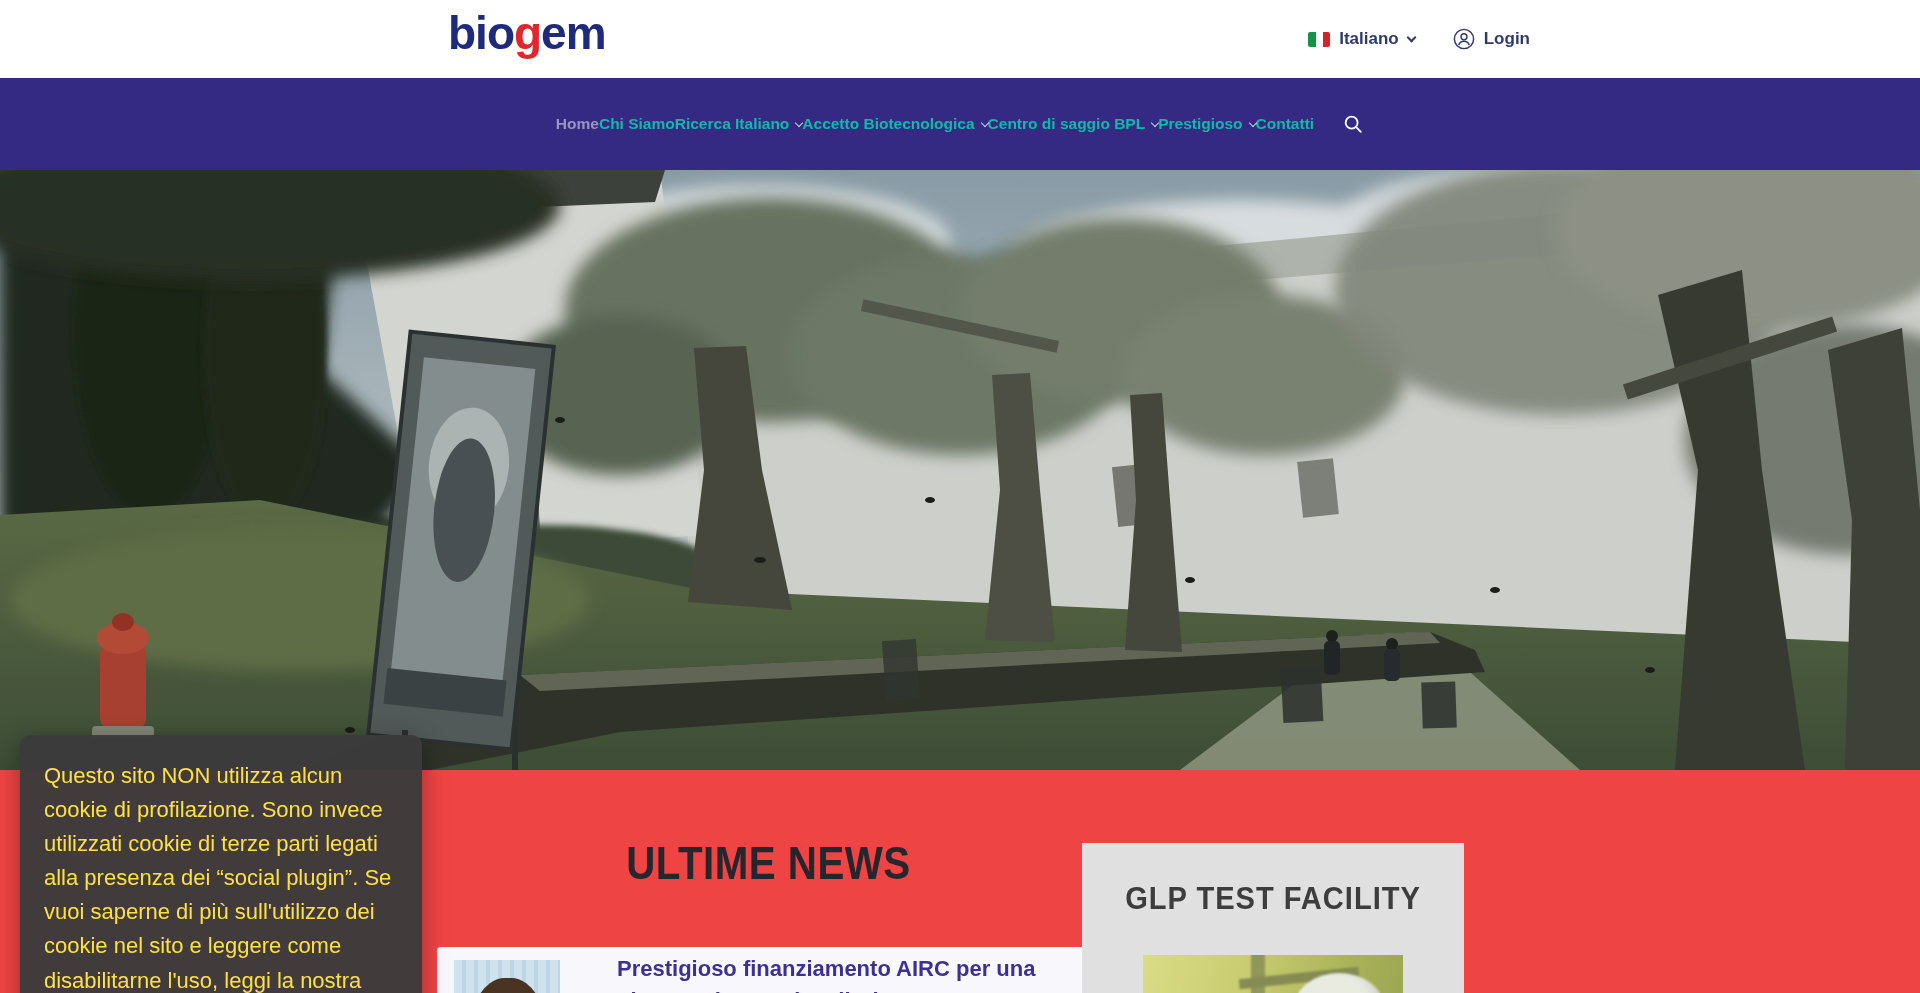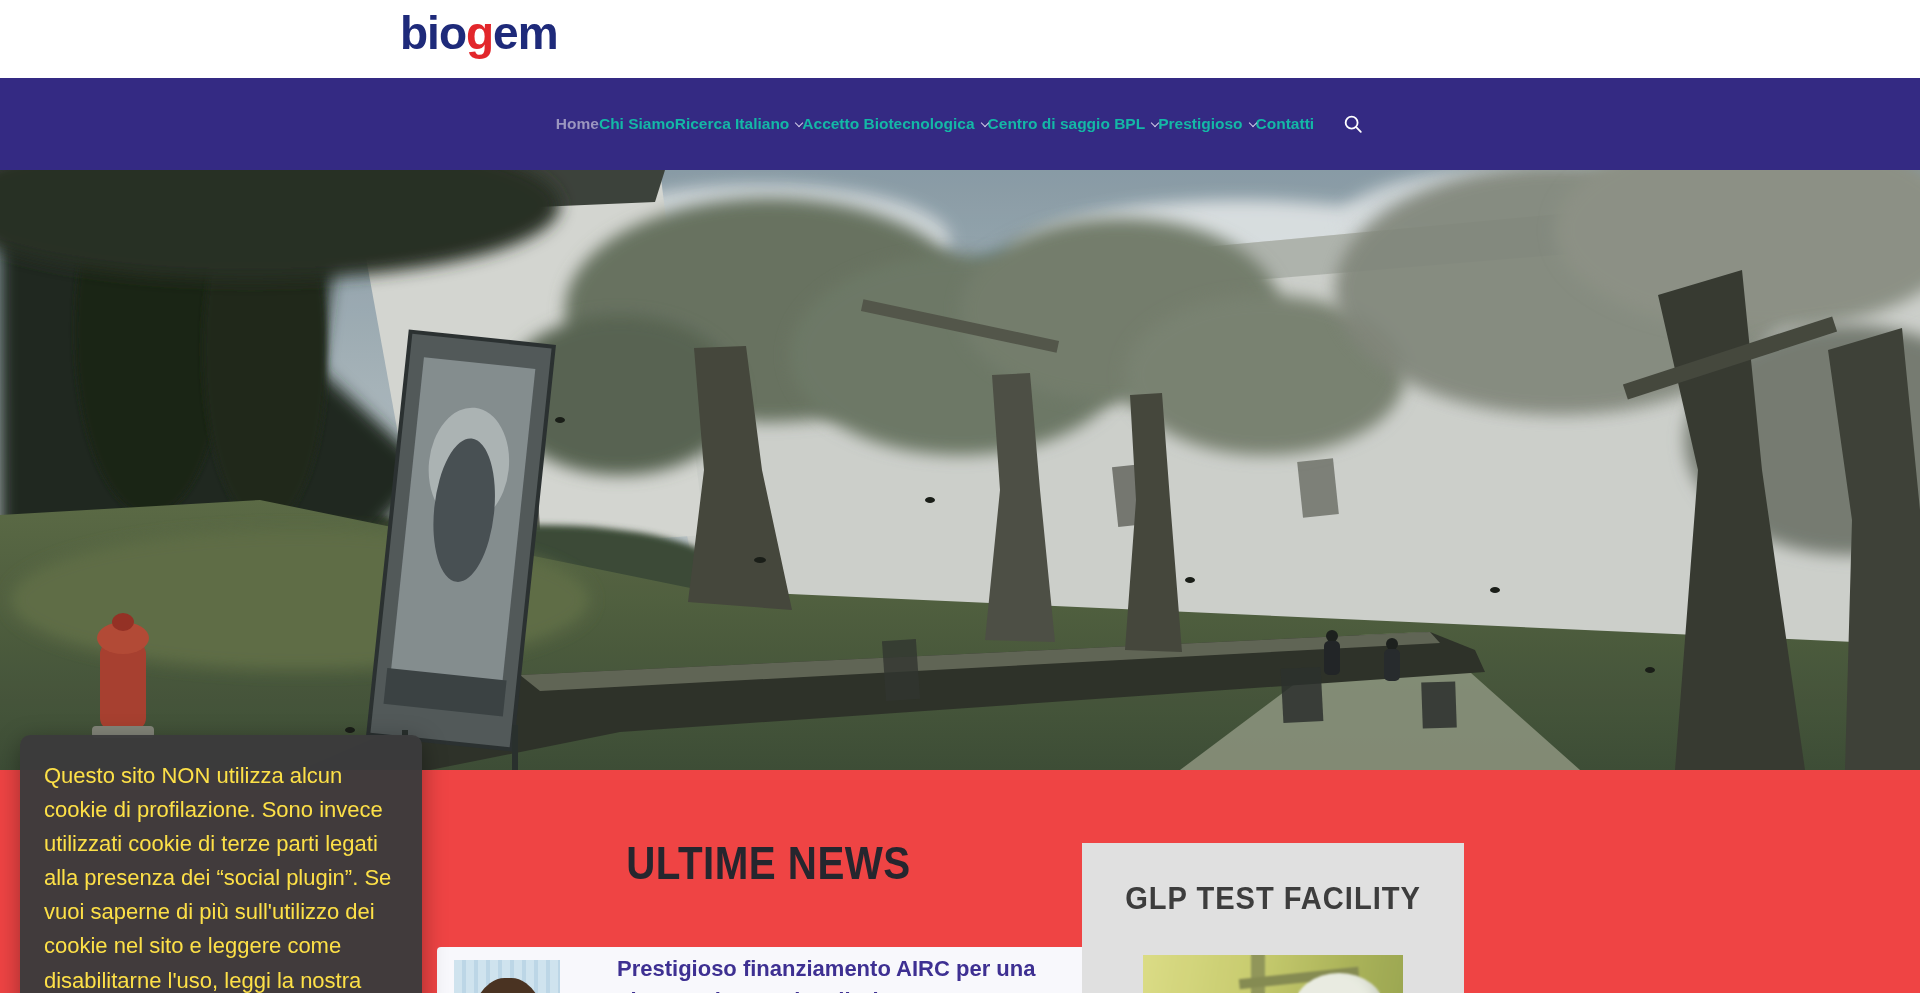--- a/index.html
+++ b/index.html
@@ -1,20 +1,20 @@
 <!DOCTYPE html>
 <html><head>
 <meta charset="utf-8">
 <style>
   * { margin:0; padding:0; box-sizing:border-box; }
   html,body { width:1920px; height:993px; overflow:hidden; background:#fff;
     font-family:"Liberation Sans","DejaVu Sans",sans-serif; }
 
   
-  .top-header { position:relative; height:78px; background:#ffffff; }
+  .top-header { position:relative; height:78px; background:#ffffff;margin-left:48px; }
   .logo { position:absolute; left:400px; top:10px; font-size:46px; font-weight:600;
     letter-spacing:-1px; color:#1e2a7a; line-height:1; cursor:pointer; }
   .logo .g { color:#e2262b; }
   .header-right { position:absolute; right:390px; top:0; height:78px;
     display:flex; align-items:center; gap:38px; }
   .lang-select, .login { display:flex; align-items:center; gap:9px;
     font-size:17px; font-weight:600; color:#2e3a68; cursor:pointer; }
   .flag { width:22px; height:15px; border-radius:2px; overflow:hidden; display:flex; }
   .flag i { flex:1; }
   .flag i:nth-child(1){ background:#149446; }
@@ -74,20 +74,39 @@
     background:#eef0ee; border-radius:50%; box-shadow:inset -8px -10px 14px #c6cac4; }
   .glp-image .blur-veil { position:absolute; inset:0; backdrop-filter:blur(1px);
     background:rgba(200,205,130,.12); }
 </style>
 </head>
 <body>
 
 <header class="top-header">
   <div class="logo"><span>bio</span><span class="g">g</span><span>em</span></div>
 
+  <div class="header-right">
+    <div class="lang-select">
+      <span class="flag">
+          <i></i>
+          <i></i>
+          <i></i>
+        </span>
+      <span>Italiano</span>
+      <span class="chev"></span>
+    </div>
+    <div class="login">
+      <svg class="user-icon" viewBox="0 0 24 24" fill="none" stroke="#2e3a68" stroke-width="1.6">
+        <circle cx="12" cy="12" r="10.5"></circle>
+        <circle cx="12" cy="9.5" r="3.2"></circle>
+        <path d="M6.2 18.5c1.2-2.6 3.3-4 5.8-4s4.6 1.4 5.8 4"></path>
+      </svg>
+      <span>Login</span>
+    </div>
+  </div>
 </header>
 
 <nav class="navbar">
   <ul class="nav-list">
     <li class="nav-item active">
         <span>Home</span>
       </li>
     <li class="nav-item">
         <span>Chi Siamo</span>
       </li>

